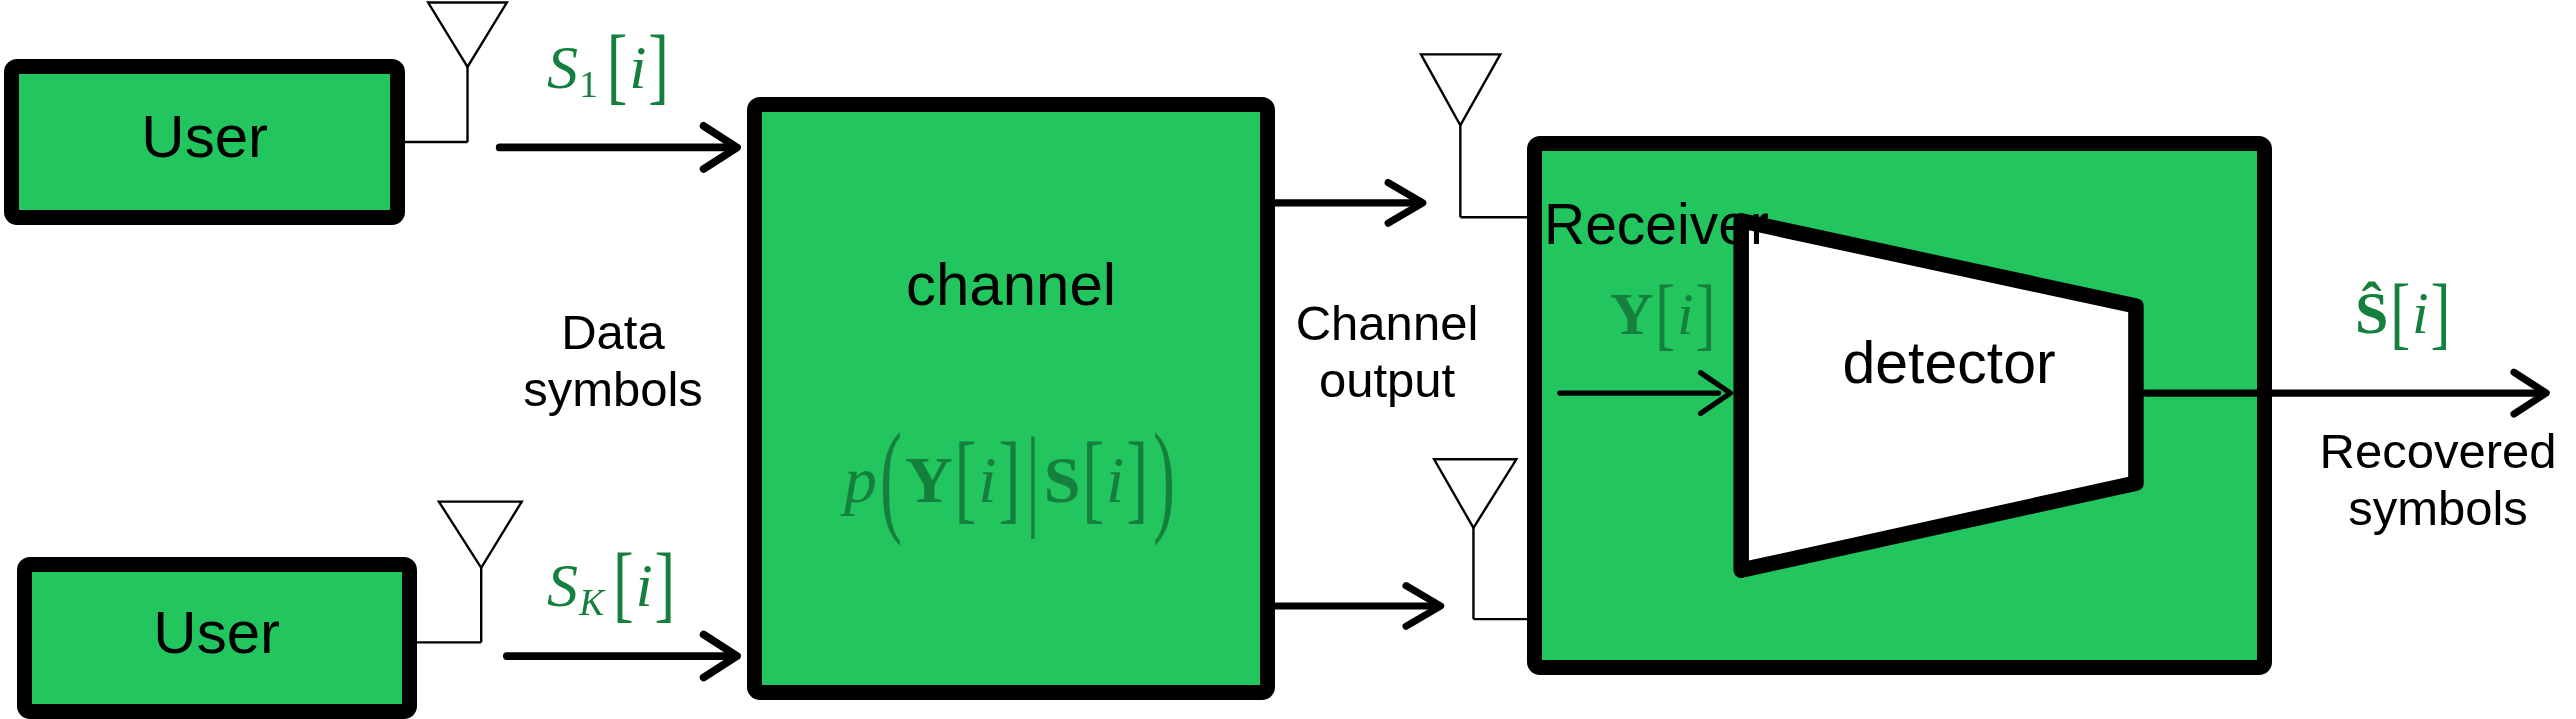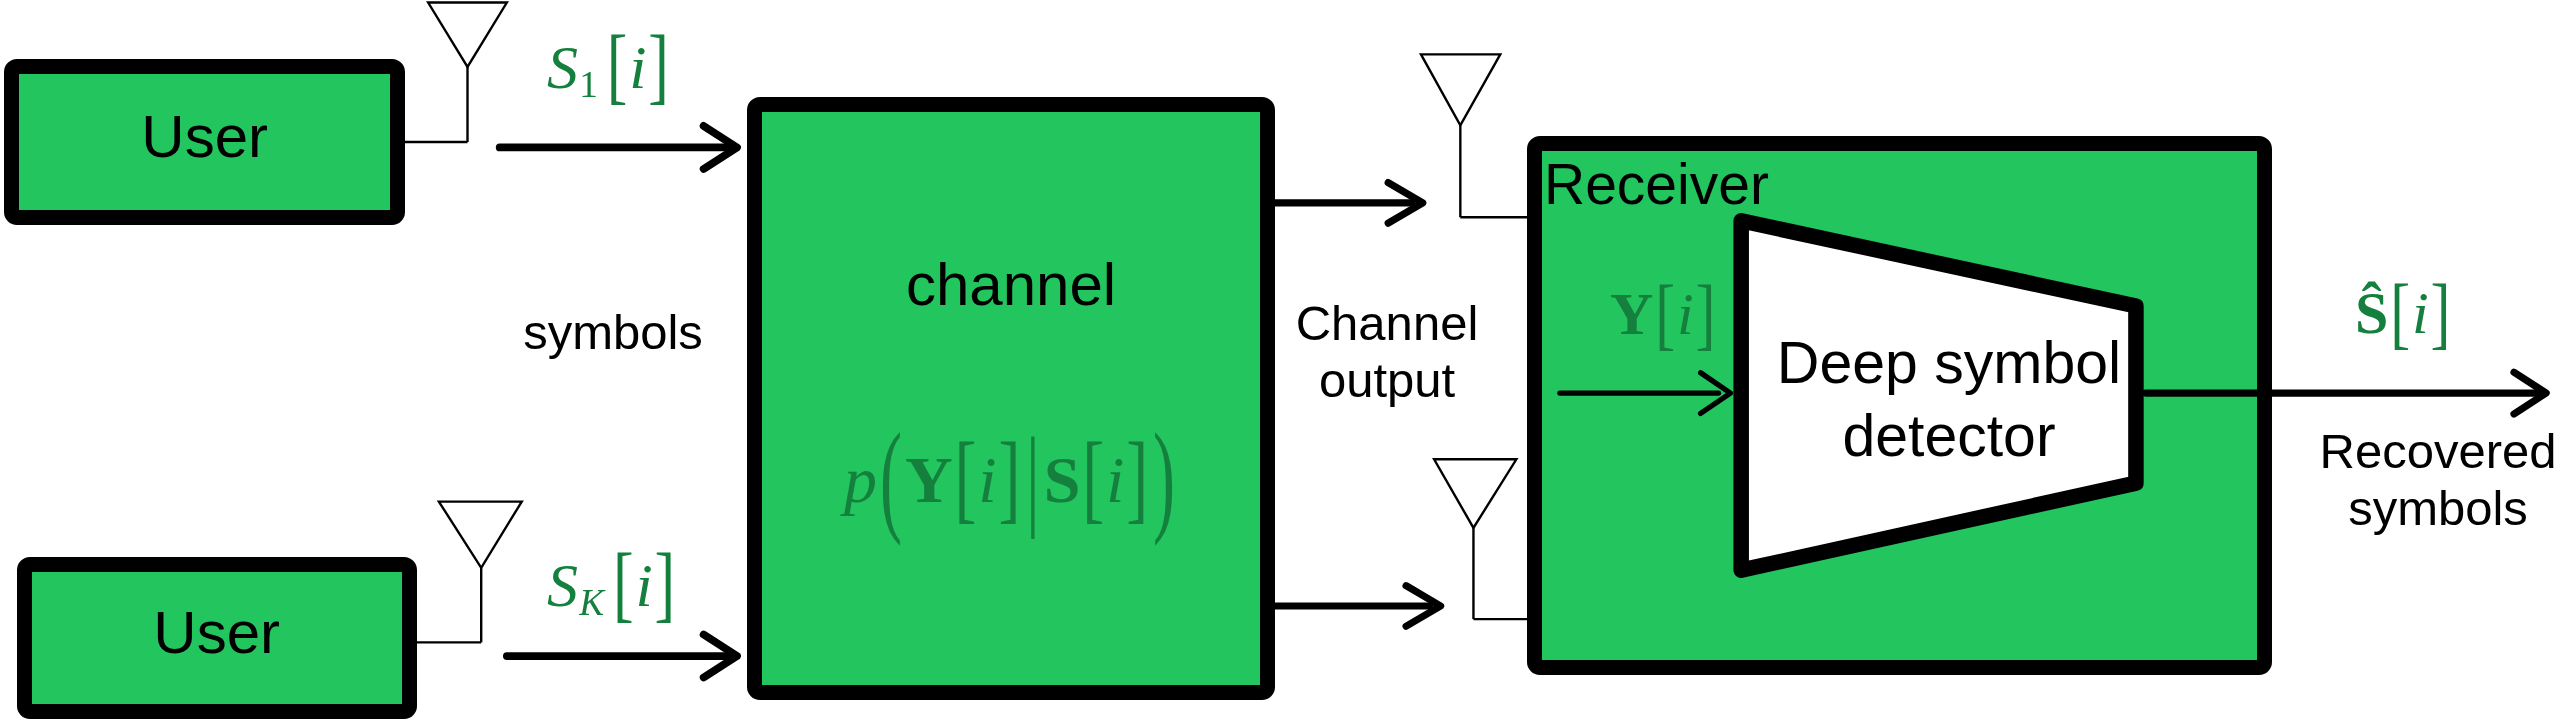--- a/index.html
+++ b/index.html
@@ -13,21 +13,21 @@
     position:absolute; box-sizing:border-box; background:#22c55e;
     border:15.5px solid #000000; border-radius:13px;
   }
   .user-box { display:flex; align-items:center; justify-content:center; padding-bottom:10.7px; }
   .user-text { font-size:60px; line-height:1; }
   .lbl { position:absolute; line-height:1.17; text-align:center; white-space:nowrap; }
   .cx { transform:translateX(-50%); }
   .small { font-size:49px; }
   .title-channel { font-size:60px; line-height:1.18; }
   .title-detector { font-size:59px; line-height:1.23; }
-  .receiver-title { position:absolute; font-size:57px; line-height:1; }
+  .receiver-title { position:absolute; font-size:57px; line-height:1;margin-top:40px; }
   .mathlabel {
     position:absolute; font-family:"Liberation Serif", serif;
     line-height:1; white-space:nowrap; color:#15803d;
   }
   .mit { font-style:italic; }
   .mbold { font-weight:bold; }
   .msub { font-size:0.6em; vertical-align:-0.25em; padding-left:1.2px; }
   .mbr { display:inline-block; transform:scaleY(1.35); transform-origin:50% 55%; padding:0 1.8px; }
   .mbr-f { display:inline-block; transform:scaleY(1.5); transform-origin:50% 55%; padding:0 1.8px; }
   .mparen { display:inline-block; transform:scaleY(1.9); transform-origin:50% 55%; margin:0 3px; }
@@ -110,25 +110,25 @@
     </g>
   </svg>
 
   <div class="lbl cx title-channel" style="left:1011px; top:250px;">
     <div>channel</div>
   </div>
 
   <div class="receiver-title" style="left:1544px; top:156px;">Receiver</div>
 
   <div class="lbl cx title-detector" style="left:1949px; top:327px;">
-    <div>Deep symbol</div>
     <div>detector</div>
   </div>
 
   <div class="lbl cx small" style="left:613px; top:304px;">
+    <div>Data</div>
     <div>symbols</div>
   </div>
 
   <div class="lbl cx small" style="left:1387px; top:295px;">
     <div>Channel</div>
     <div>output</div>
   </div>
 
   <div class="lbl cx small" style="left:2438px; top:423px;">
     <div>Recovered</div>

